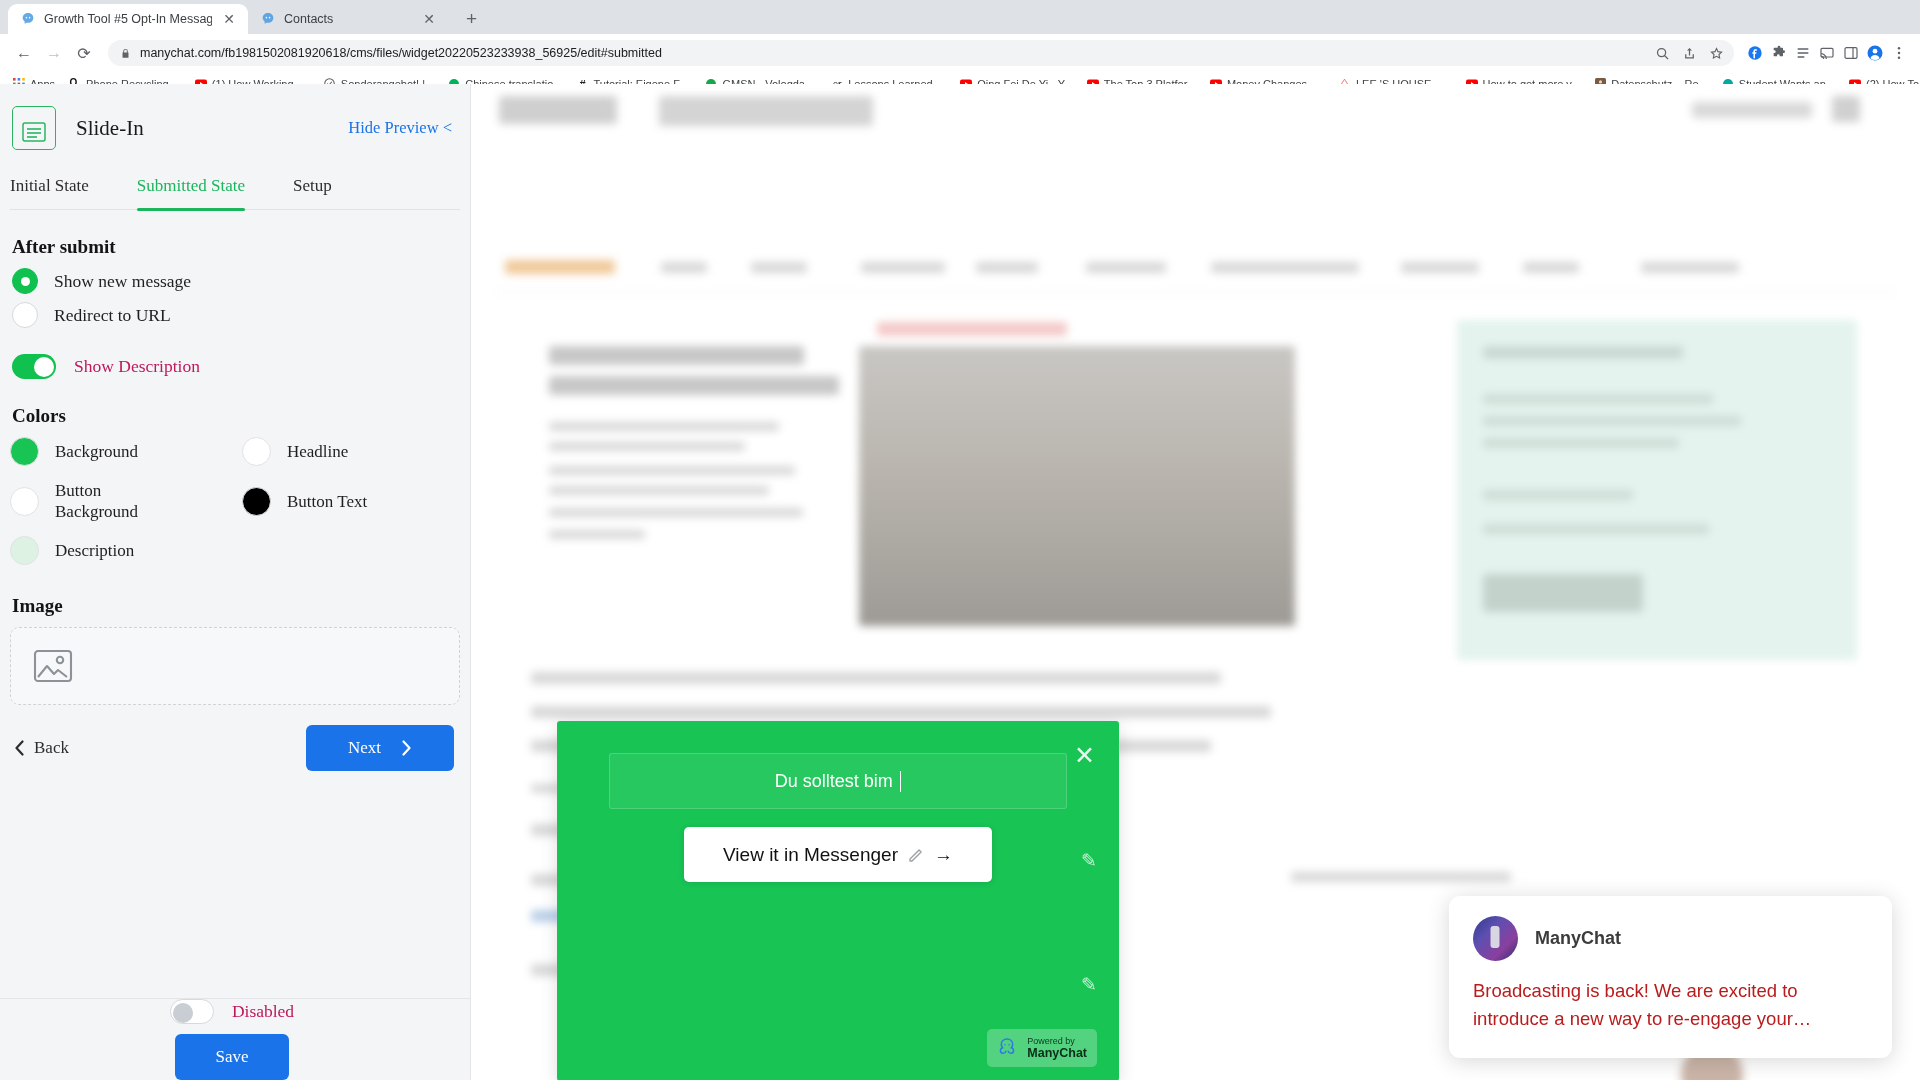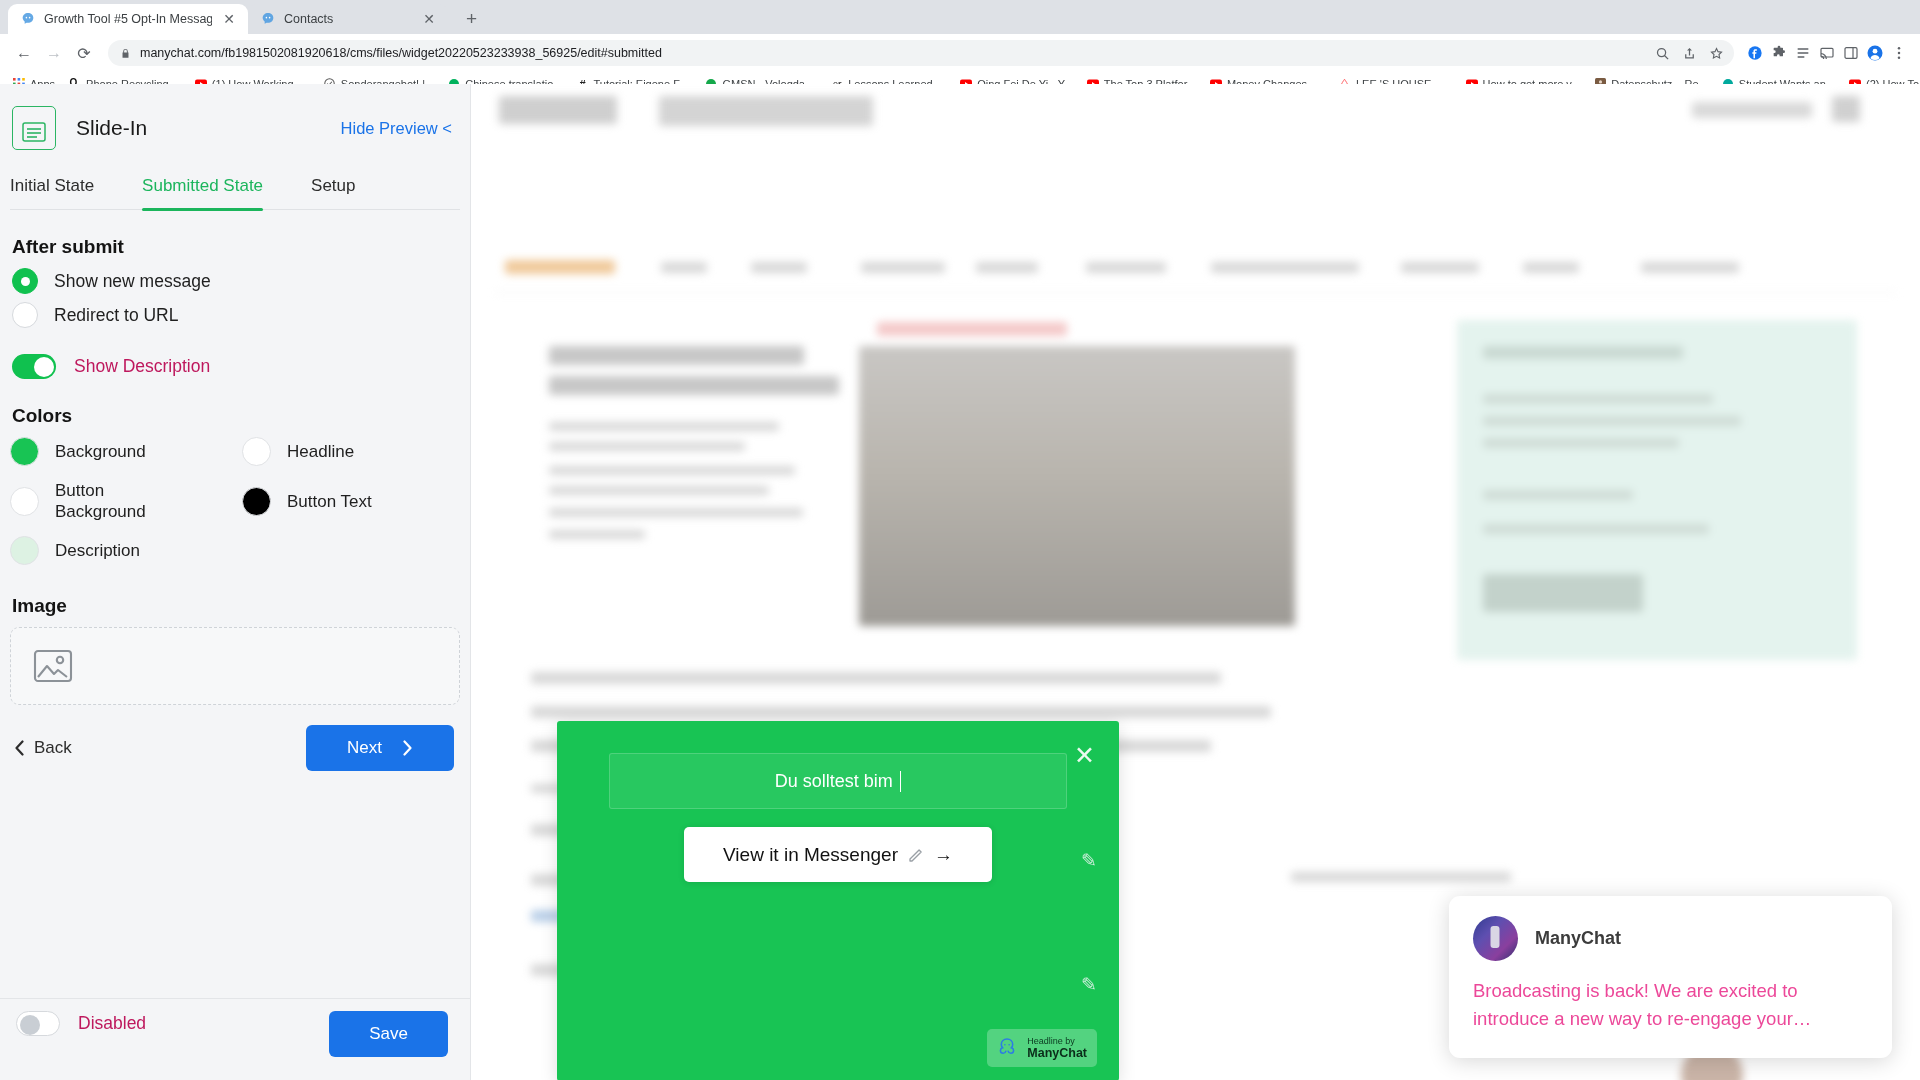--- a/index.html
+++ b/index.html
@@ -65,21 +65,21 @@
   
   #page {
     position: absolute; top: 84px; left: 0; width: 1920px; height: 996px;
     display: flex; background: #fff;
   }
 
   
   .panel {
     width: 471px; flex: 0 0 471px; background: #f4f5f7;
     border-right: 1px solid #e3e5e8;
-    display: flex; flex-direction: column; position: relative;
+    display: flex; flex-direction: column; position: relative; font-family: Liberation Serif, serif;
   }
   .panel-scroll { flex: 1; overflow: hidden; padding: 0 10px; }
   .panel-head {
     display: flex; align-items: center; padding: 22px 2px 20px 2px;
   }
   .widget-thumb {
     width: 44px; height: 44px; border: 1.6px solid #2bb563; border-radius: 5px;
     display: flex; align-items: flex-end; justify-content: center; padding-bottom: 6px;
   }
   .panel-title { font-size: 21px; color: #1a1a1a; margin-left: 20px; font-weight: 400; }
@@ -137,22 +137,23 @@
   }
   .back-link { display: flex; align-items: center; gap: 9px; font-size: 17px; color: #2d2d2d; }
   .next-btn {
     background: #1a73e8; color: #fff; font-size: 17px; border-radius: 6px;
     padding: 13px 26px; display: flex; align-items: center; gap: 20px;
     min-width: 148px; justify-content: center;
   }
 
   .panel-foot {
     height: 82px; border-top: 1px solid #e3e5e8; background: #f4f5f7;
-    display: flex; align-items: flex-start; justify-content: space-between;
-    padding: 12px 22px 0 16px;
+    display: flex; align-items: center; justify-content: space-between;
+    padding: 0 22px 0 16px;
+    flex-direction: column;
   }
   .disabled-wrap { display: flex; align-items: center; }
   .save-btn {
     background: #1a73e8; color: #fff; font-size: 17px; border-radius: 6px;
     padding: 13px 40px;
   }
 
   
   .preview { flex: 1; position: relative; background: #fff; overflow: hidden; }
   .blur { filter: blur(4.5px); }
@@ -208,21 +209,21 @@
   .avatar {
     width: 45px; height: 45px; border-radius: 50%; flex: 0 0 45px;
     background: linear-gradient(135deg,#2e3b8f 0%,#5e4fb0 35%,#8a3f9e 70%,#2b2f6e 100%);
     position: relative; overflow: hidden;
   }
   .avatar::after {
     content:""; position:absolute; left:48%; top:24%; width:9px; height:22px;
     background:#d9d6e4; border-radius:3px; transform: translateX(-50%);
   }
   .toast-name { font-size: 18px; font-weight: 700; color: #3c3c3c; }
-  .toast-body { font-size: 18.5px; color: #ec4899; line-height: 1.55; margin-top: 16px; }
+  .toast-body { font-size: 18.5px; color: #b91c1c; line-height: 1.55; margin-top: 16px; }
 </style>
 </head>
 <body>
 
 <div id="browser">
 
   <div class="tabstrip">
     <div class="tab active">
       <svg class="favicon-mc" viewBox="0 0 24 24">
         <path d="M12 3C7.6 3 4 6.2 4 10.2c0 2.3 1.2 4.3 3 5.6v3.3l2.9-1.6c.7.2 1.4.3 2.1.3 4.4 0 8-3.2 8-7.6S16.4 3 12 3z" fill="#4a9ae1" opacity=".85"></path>
@@ -620,21 +621,21 @@
           <span style="font-size:19px;">→</span>
         </div>
 
         <div class="si-badge">
           <svg width="26" height="26" viewBox="0 0 32 32">
             <path d="M16 5c-4 0-7 2.9-7 6.6 0 1.7.6 3 1.6 4.2-1.5.4-2.7 1.7-2.7 3.3 0 1.9 1.5 3.4 3.4 3.4 1.6 0 2.9-1.1 3.3-2.6M16 5c4 0 7 2.9 7 6.6 0 1.7-.6 3-1.6 4.2 1.5.4 2.7 1.7 2.7 3.3 0 1.9-1.5 3.4-3.4 3.4-1.6 0-2.9-1.1-3.3-2.6" fill="none" stroke="#2c7be5" stroke-width="1.9" stroke-linecap="round"></path>
             <circle cx="13.4" cy="12" r="1" fill="#2c7be5"></circle>
               <circle cx="18.6" cy="12" r="1" fill="#2c7be5"></circle>
           </svg>
           <div class="badge-txt">
-            <div class="badge-t1">Headline by</div>
+            <div class="badge-t1">Powered by</div>
             <div class="badge-t2">ManyChat</div>
           </div>
         </div>
       </div>
 
       <div class="toast">
         <div class="toast-head">
           <div class="avatar"></div>
           <div class="toast-name">ManyChat</div>
         </div>

